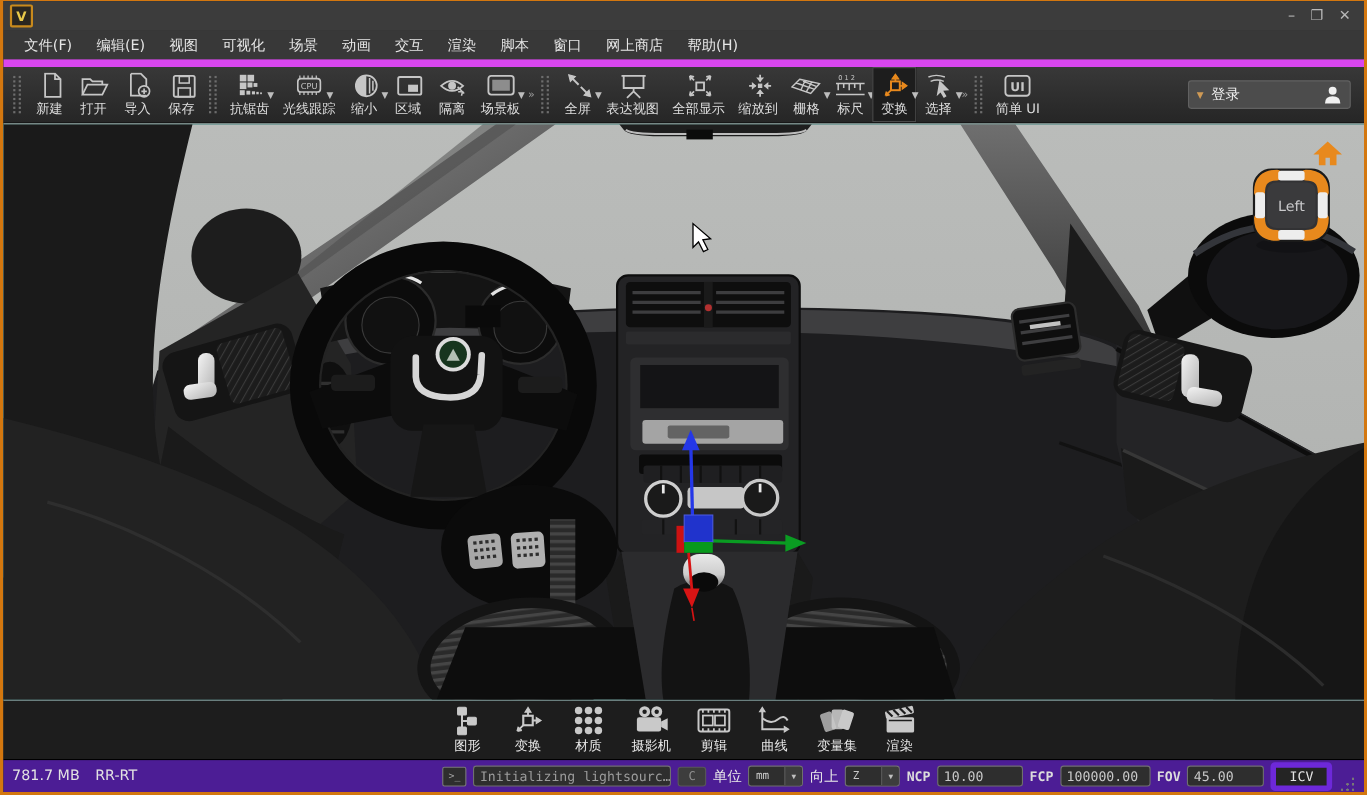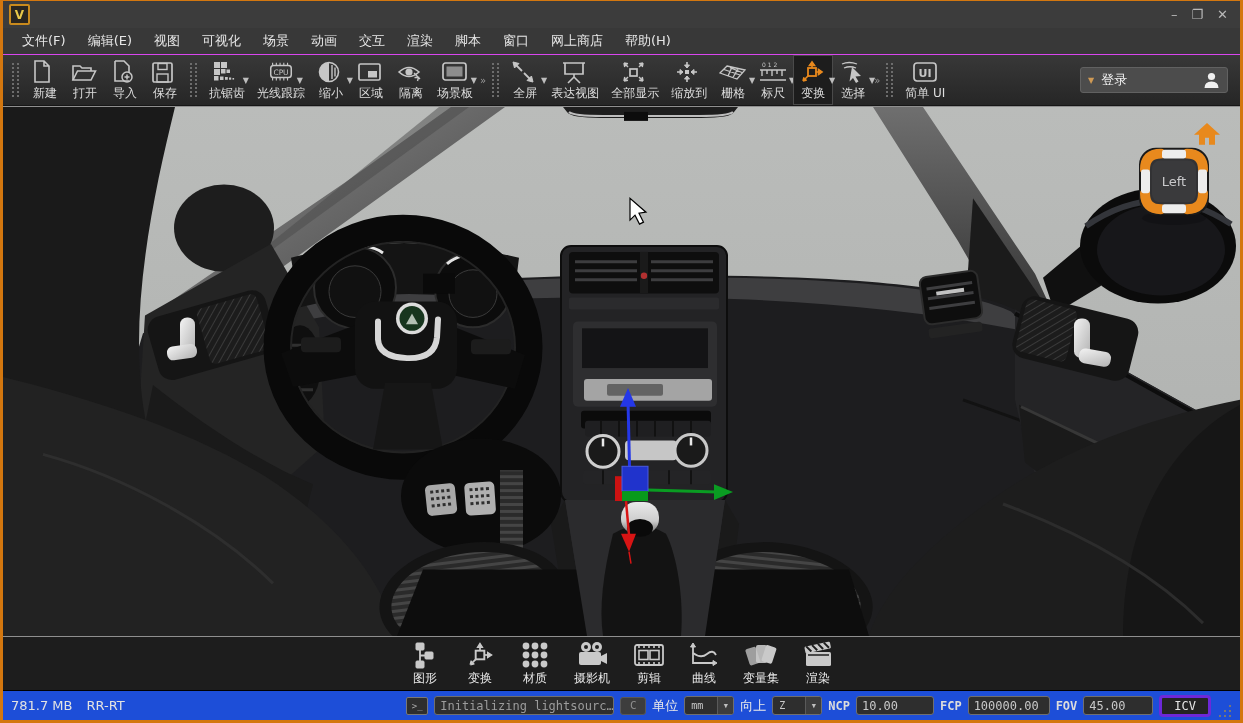--- a/index.html
+++ b/index.html
@@ -7,64 +7,64 @@
     border-left:3px solid #d3770f;border-right:3px solid #d3770f;border-bottom:3px solid #d3770f;border-top:1px solid #d3770f;
     background:#2b2b2b;display:flex;flex-direction:column;font-family:"DejaVu Sans","Liberation Sans",sans-serif;overflow:hidden;}
   
   .titlebar{height:27px;background:#3c3c3c;display:flex;align-items:center;padding:0 6px;flex:none;}
   .vred-logo{width:17px;height:17px;background:#2a2620;border:2px solid #c98a1d;border-radius:2px;
     color:#e8c84a;font-size:12px;font-weight:bold;display:flex;align-items:center;justify-content:center;margin-right:7px;flex:none;}
   .title-text{color:#f1f1f1;font-size:13px;white-space:nowrap;}
   .win-controls{margin-left:auto;display:flex;gap:14px;color:#b9b9b9;font-size:13px;padding-right:6px;}
   .win-controls span{cursor:default;}
   
-  .menubar{height:26px;background:#383838;border-bottom:1px solid #d946ef;display:flex;align-items:center;padding:0 8px;flex:none;}
+  .menubar{height:26px;background:#383838;border-bottom:7px solid #d946ef;display:flex;align-items:center;padding:0 8px;flex:none;}
   .menu-item{color:#e6e6e6;font-size:13px;padding:0 11px;height:100%;display:flex;align-items:center;}
   
   .toolbar{height:50px;background:linear-gradient(#383838,#262626);border-bottom:1px solid #161616;
     display:flex;align-items:stretch;padding:0 4px;flex:none;}
   .sep{width:3px;height:34px;border-left:2px dotted #6d6d6d;border-right:2px dotted #6d6d6d;margin:8px 6px 0 5px;flex:none;}
   .chev{color:#9a9a9a;font-size:10px;align-self:center;margin:0 1px;flex:none;}
   .tbtn{display:flex;flex-direction:column;align-items:center;justify-content:flex-end;
     padding:2px 6px 3px;color:#dedede;font-size:12px;white-space:nowrap;position:relative;box-sizing:border-box;}
-  .tbtn .ticon{width:28px;height:26px;display:flex;align-items:center;justify-content:flex-start;position:relative;color:#c6c6c6;}
+  .tbtn .ticon{width:28px;height:26px;display:flex;align-items:center;justify-content:flex-end;position:relative;color:#c6c6c6;}
   .tbtn.active{background:#1d1d1d;box-shadow:inset 0 0 0 1px #4a4a4a;}
   .tbtn.active .ticon{color:#e8891d;}
   .drop{position:absolute;right:-8px;bottom:0px;font-size:8px;color:#bdbdbd;}
   .login-box{margin-left:auto;margin-right:8px;align-self:center;width:132px;height:24px;background:#4c4c4c;
     border:1px solid #616161;border-radius:3px;display:flex;align-items:center;padding:0 7px;gap:7px;color:#f2f2f2;font-size:13px;}
   .login-box .arrow{font-size:8px;color:#cf9a55;}
   .login-box svg{margin-left:auto;}
   
   .viewport{flex:1;position:relative;background:#0f766e;border:1px solid #8f8f8f;border-left:none;border-right:none;min-height:0;}
   .viewport svg.scene{position:absolute;inset:0;width:100%;height:100%;}
   
   .bottombar{height:53px;background:#1d1d1d;display:flex;align-items:flex-start;justify-content:center;gap:15px;flex:none;}
   .bbtn{display:flex;flex-direction:column;align-items:center;justify-content:flex-end;padding:3px 4px 4px;color:#e8e8e8;font-size:12px;white-space:nowrap;}
   .bbtn .bicon{width:32px;height:30px;display:flex;align-items:center;justify-content:center;color:#c9c9c9;}
   
-  .statusbar{height:29px;background:#1d4ed8;border-top:1px solid #000;display:flex;align-items:center;
+  .statusbar{height:29px;background:#4c1d95;border-top:1px solid #000;display:flex;align-items:center;
     padding:0 8px;color:#e2e2e2;font-size:13px;flex:none;gap:6px;}
   .status-left{display:flex;gap:14px;white-space:nowrap;}
   .status-right{margin-left:auto;display:flex;align-items:center;gap:6px;font-family:"DejaVu Sans Mono","Liberation Mono",monospace;}
   .console-icon{width:20px;height:16px;background:#2e2e2e;border:1px solid #787878;border-radius:2px;
     color:#aaa;font-size:9px;display:flex;align-items:center;justify-content:center;}
   .sfield{background:#2e2e2e;border:1px solid #6f6f6f;border-radius:3px;height:17px;display:flex;align-items:center;
     padding:0 5px;font-size:12px;color:#9c9c9c;}
   .sfield.value{color:#c9c9c9;}
   .console-field{width:168px;overflow:hidden;white-space:nowrap;text-align:right;}
   .cbtn{width:24px;height:16px;background:#3d3d3d;border:1px solid #585858;border-radius:3px;color:#8e8e8e;
     font-size:11px;display:flex;align-items:center;justify-content:center;}
   .slabel{font-family:"DejaVu Sans","Liberation Sans",sans-serif;font-size:13px;color:#e8e8e8;white-space:nowrap;}
   .mlabel{font-size:12px;font-weight:bold;color:#dcdcdc;white-space:nowrap;}
   .combo{display:flex;align-items:stretch;height:17px;border:1px solid #6f6f6f;border-radius:3px;overflow:hidden;background:#2e2e2e;}
   .combo .cval{padding:0 6px;font-size:10px;color:#c9c9c9;display:flex;align-items:center;min-width:20px;}
   .combo .carr{width:15px;background:#3d3d3d;border-left:1px solid #5a5a5a;color:#c0c0c0;font-size:7px;
     display:flex;align-items:center;justify-content:center;}
-  .icv-btn{border:3px solid #6d28d9;border-radius:4px;background:#242424;color:#e6e6e6;font-size:12px;
+  .icv-btn{border:5px solid #6d28d9;border-radius:4px;background:#242424;color:#e6e6e6;font-size:12px;
     padding:1px 12px;display:flex;align-items:center;}
   .grip{width:13px;height:13px;align-self:flex-end;margin-left:2px;
     background:
       radial-gradient(circle at 11px 2px,#777 1px,transparent 1.4px),
       radial-gradient(circle at 11px 7px,#777 1px,transparent 1.4px),
       radial-gradient(circle at 6px 7px,#777 1px,transparent 1.4px),
       radial-gradient(circle at 11px 12px,#777 1px,transparent 1.4px),
       radial-gradient(circle at 6px 12px,#777 1px,transparent 1.4px),
       radial-gradient(circle at 1px 12px,#777 1px,transparent 1.4px);}
   svg{display:block;}

